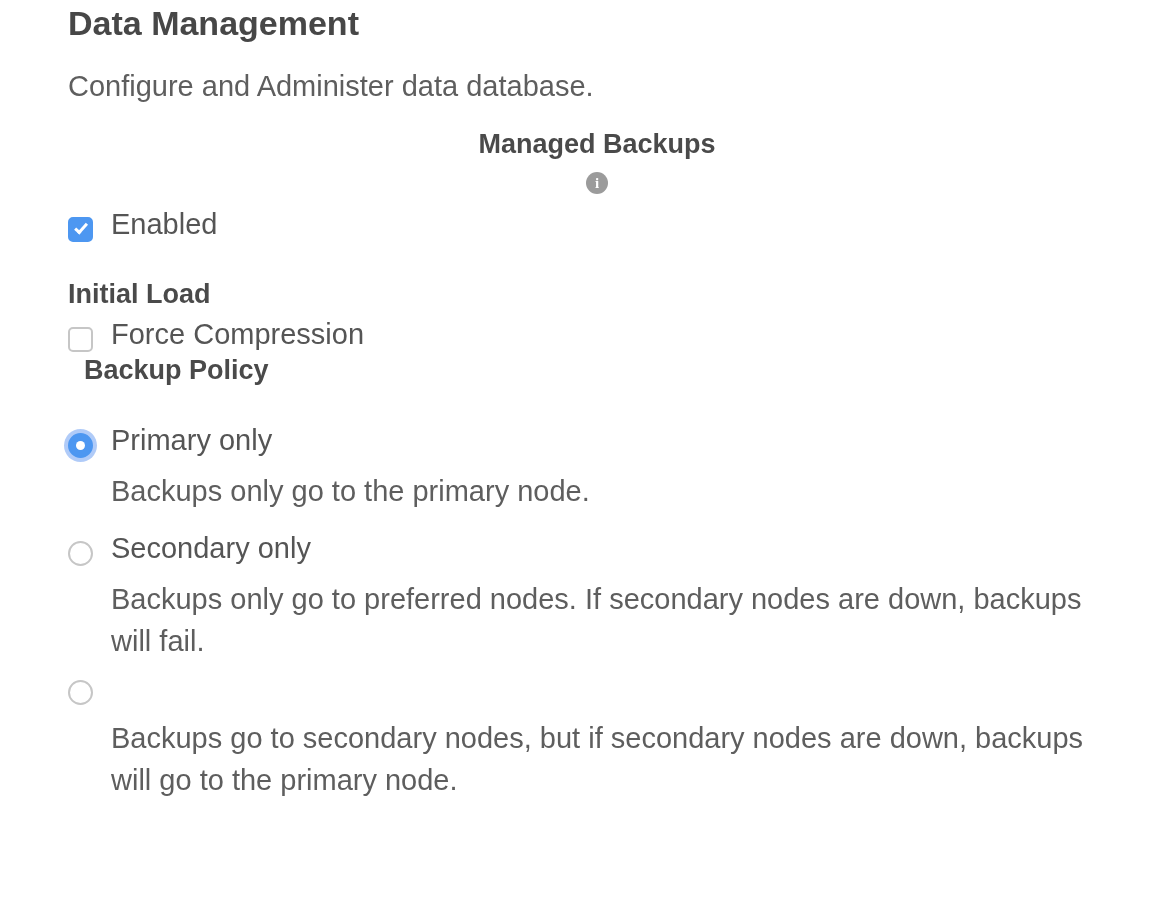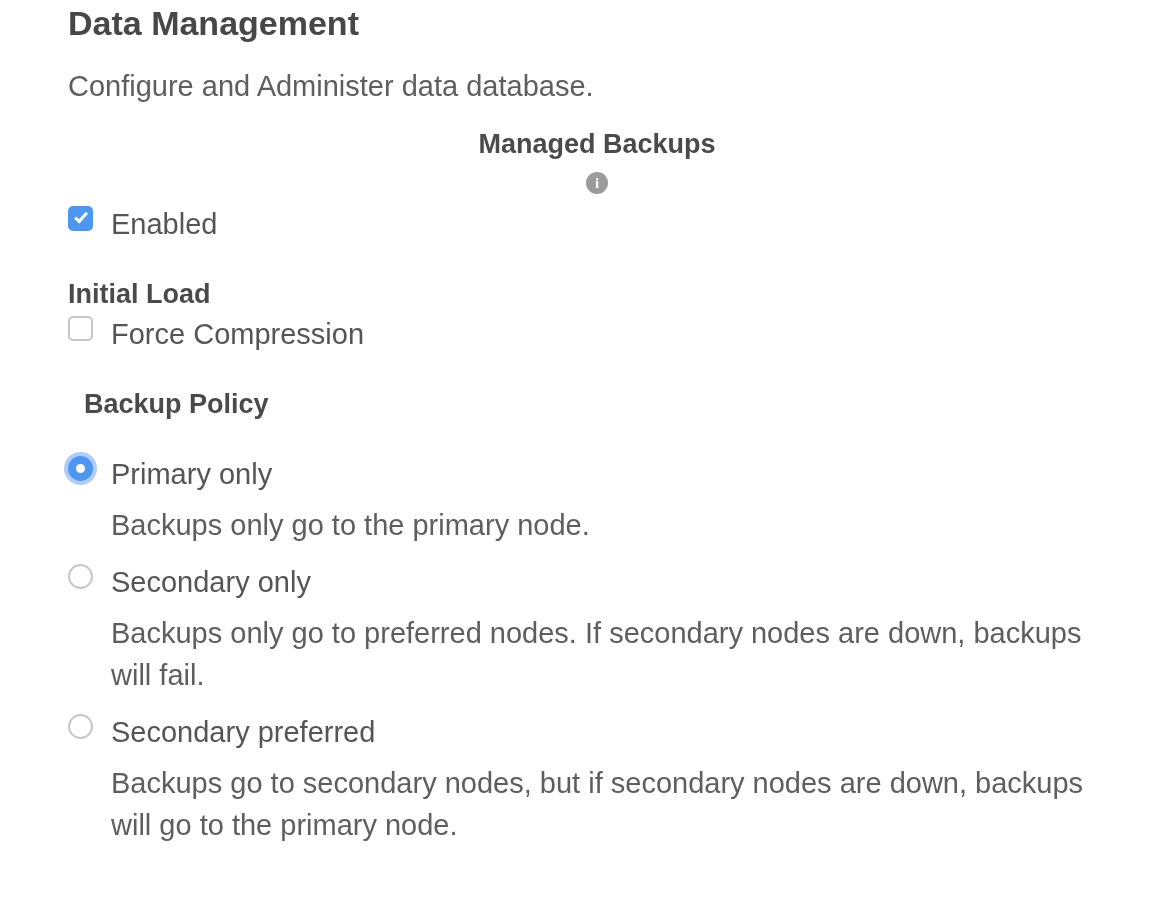--- a/index.html
+++ b/index.html
@@ -57,21 +57,21 @@
     flex: 0 0 auto;
   }
   .body-text {
     font-size: 29px;
     color: #5e5e5e;
     line-height: 36px;
     margin: 0;
   }
   .control-row {
     display: flex;
-    align-items: flex-start;
+    align-items: flex-end;
     gap: 18px;
     cursor: pointer;
   }
   .control-label {
     font-size: 29px;
     color: #555555;
     line-height: 36px;
   }
   
   .checkbox {
@@ -121,21 +121,21 @@
     background: #4d97f1;
     border-color: #4d97f1;
     box-shadow: 0 0 0 4px rgba(112, 160, 242, 0.55);
   }
   .radio.selected .radio-dot { display: block; }
 
   
   .enabled-row     { margin-bottom: 34px; }
   .initial-heading { margin-bottom: 4px; }
   .initial-desc    { margin-bottom: 36px; }
-  .force-row       { margin-bottom: 34px; }
+  .force-row       { }
   .policy-heading  { margin-bottom: 34px; margin-left: 16px; }
   .radio-option .option-desc {
     font-size: 29px;
     color: #5e5e5e;
     line-height: 42px;
     margin: 12px 0 0 43px;
     max-width: 1010px;
   }
   .radio-option { margin-bottom: 18px; }
 </style>
@@ -189,18 +189,17 @@
       <span class="control-label">Secondary only</span>
     </label>
     <p class="option-desc">Backups only go to preferred nodes. If secondary nodes are down, backups will fail.</p>
   </div>
 
   <div class="radio-option">
     <label class="control-row">
       <span class="radio">
         
       </span>
-      <span class="control-label">Secondary preferred</span>
     </label>
     <p class="option-desc">Backups go to secondary nodes, but if secondary nodes are down, backups will go to the primary node.</p>
   </div>
 
 </div>
 
 </body></html>

